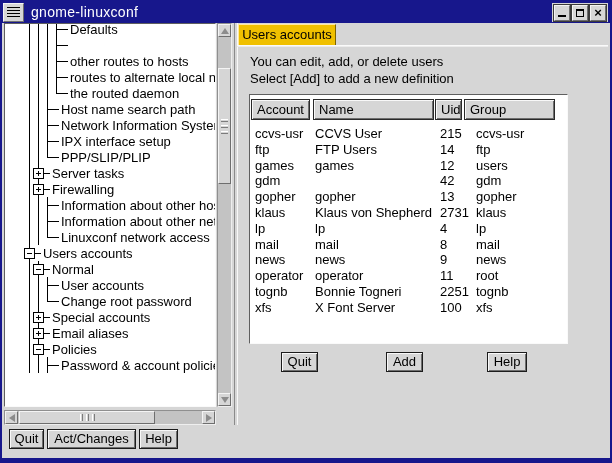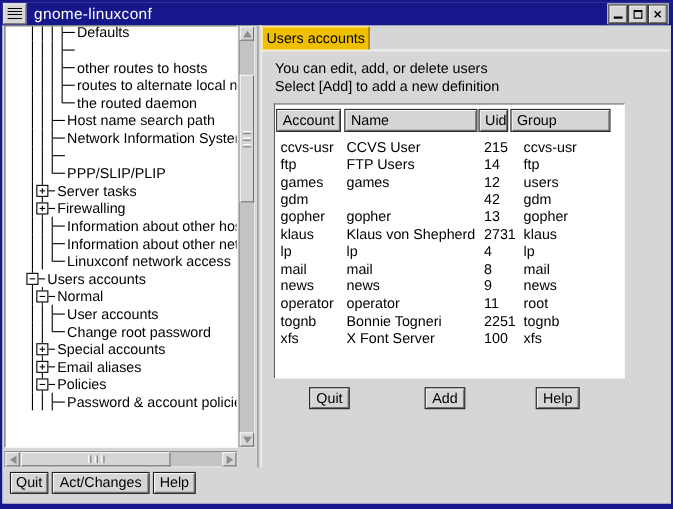--- a/index.html
+++ b/index.html
@@ -154,20 +154,21 @@
           <span class="vl" style="left: 33px; top: 0px; height: 16px;"></span>
           <span class="vl" style="left: 42px; top: 0px; height: 16px;"></span>
           <span class="hl" style="left: 43px; width: 11px;"></span>
           <span class="tlabel" style="left: 56px;">Network Information System</span>
         </div>
         <div class="trow">
           <span class="vl" style="left: 24px; top: 0px; height: 16px;"></span>
           <span class="vl" style="left: 33px; top: 0px; height: 16px;"></span>
           <span class="vl" style="left: 42px; top: 0px; height: 16px;"></span>
           <span class="hl" style="left: 43px; width: 11px;"></span>
+          <span class="tlabel" style="left: 56px;">IPX interface setup</span>
         </div>
         <div class="trow">
           <span class="vl" style="left: 24px; top: 0px; height: 16px;"></span>
           <span class="vl" style="left: 33px; top: 0px; height: 16px;"></span>
           <span class="vl" style="left: 42px; top: 0px; height: 9px;"></span>
           <span class="hl" style="left: 43px; width: 11px;"></span>
           <span class="tlabel" style="left: 56px;">PPP/SLIP/PLIP</span>
         </div>
         <div class="trow">
           <span class="vl" style="left: 24px; top: 0px; height: 16px;"></span>

